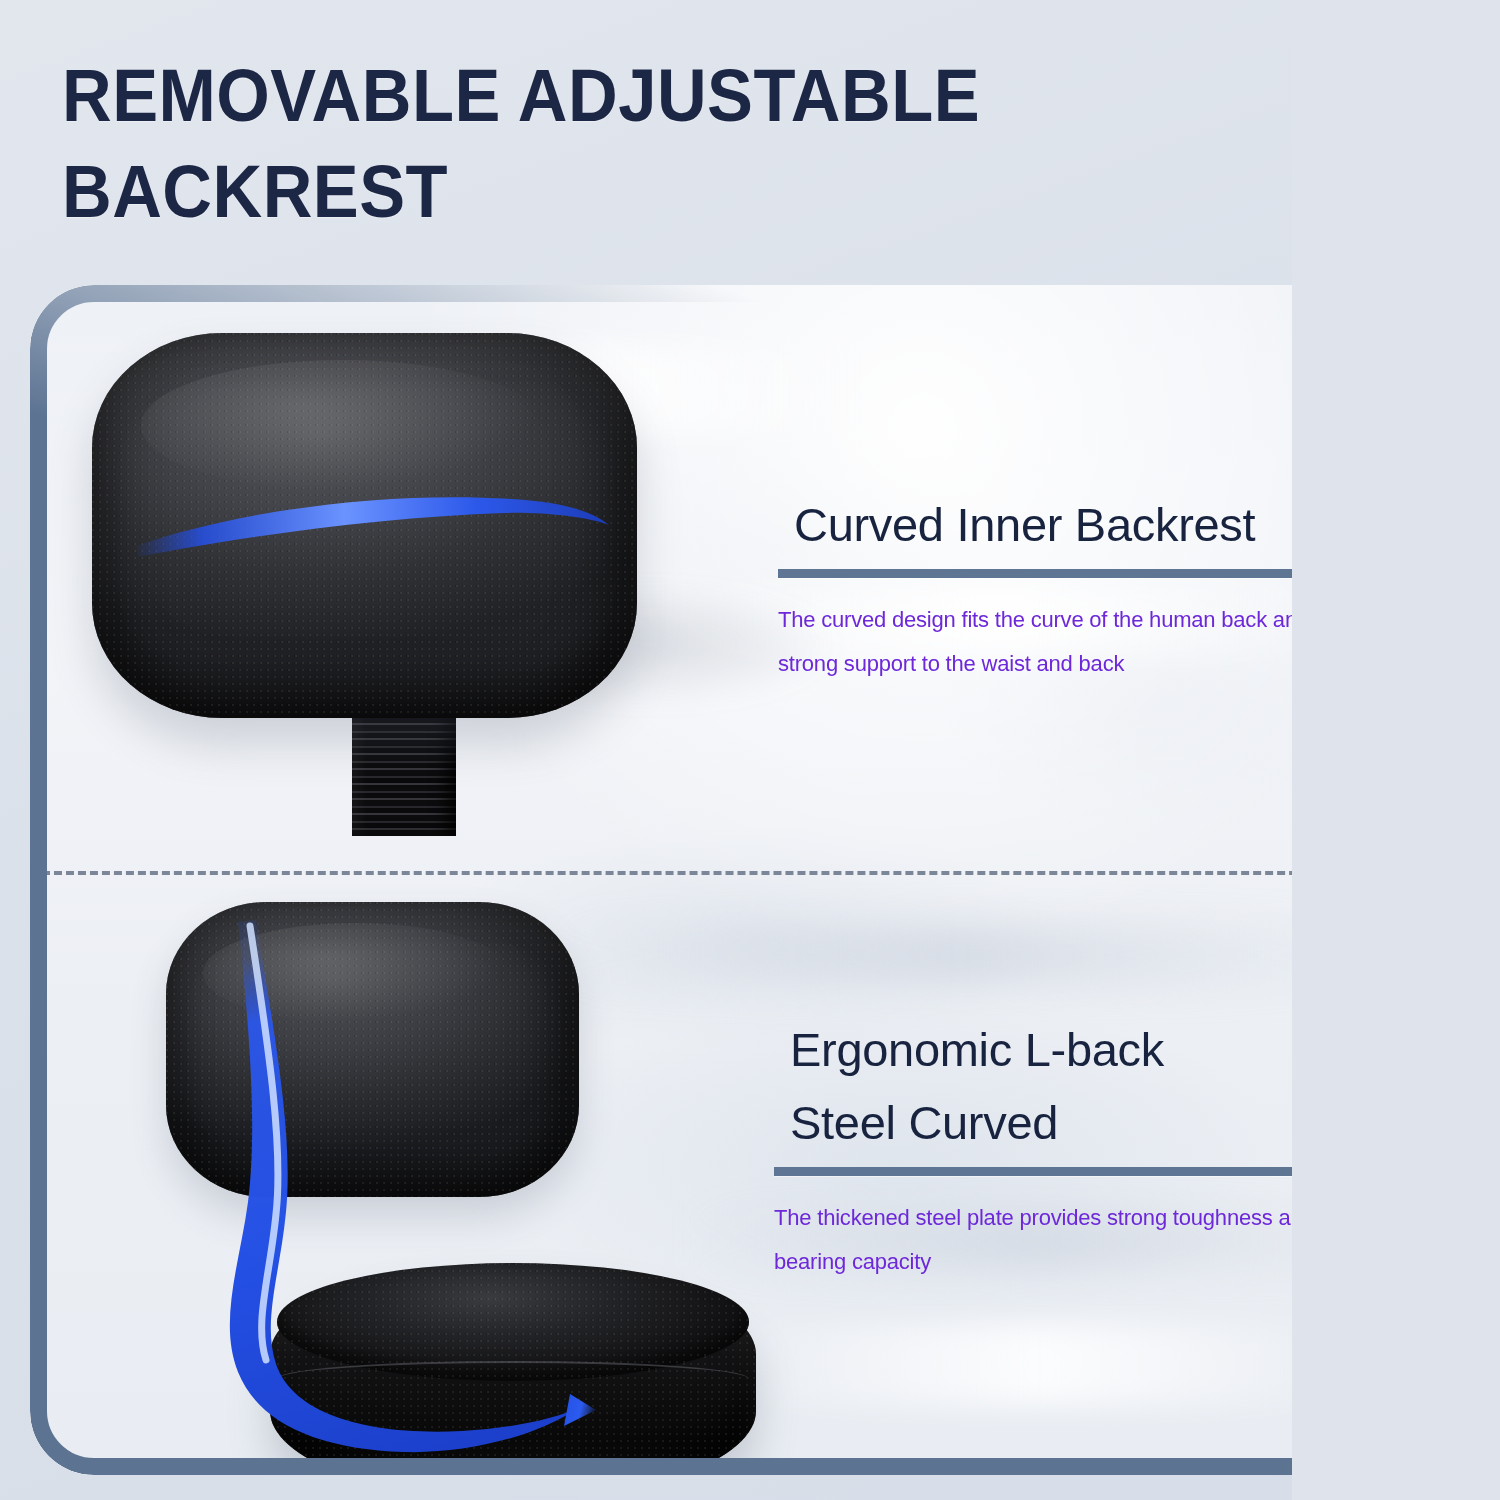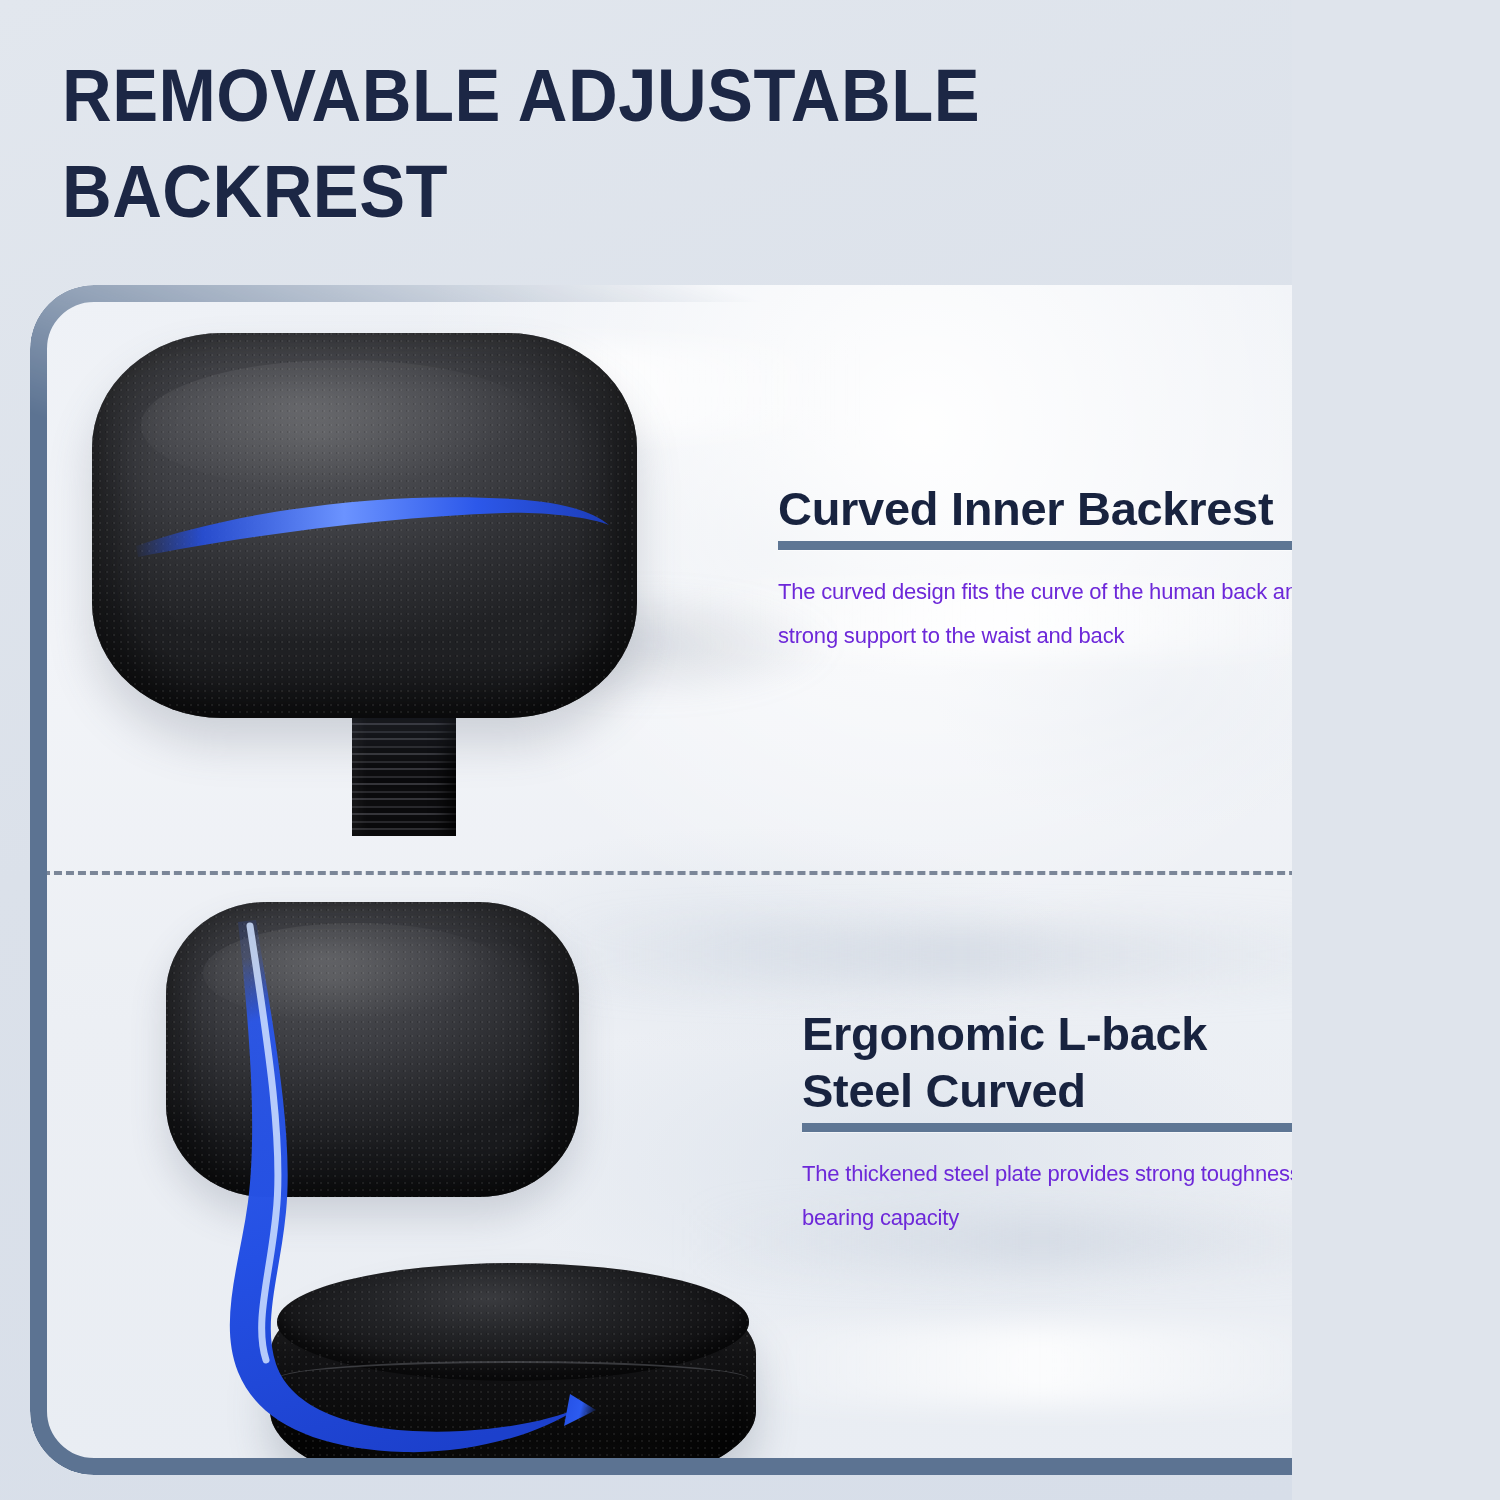--- a/index.html
+++ b/index.html
@@ -100,29 +100,29 @@
     height: 0;
     border-top: 4px dashed #7b8698;
   }
 
   
   .feature {
     position: absolute;
     width: 640px;
   }
   .feature.one { left: 748px; top: 195px; }
-  .feature.two { left: 772px; top: 720px; }
+  .feature.two { left: 744px; top: 720px; }
 
   .feature-heading {
     font-size: 47px;
     line-height: 57px;
-    font-weight: 700;
+    font-weight: 400;
     color: #18233f;
     letter-spacing: -0.3px;
-    margin: 0;
+    margin: 16px;
   }
   .heading-rule {
     height: 9px;
     background: #5e7694;
     margin-top: 4px;
     box-shadow: 0 1px 0 rgba(255,255,255,0.5);
   }
   .feature.one .heading-rule { width: 635px; }
   .feature.two .heading-rule { width: 528px; }
 

